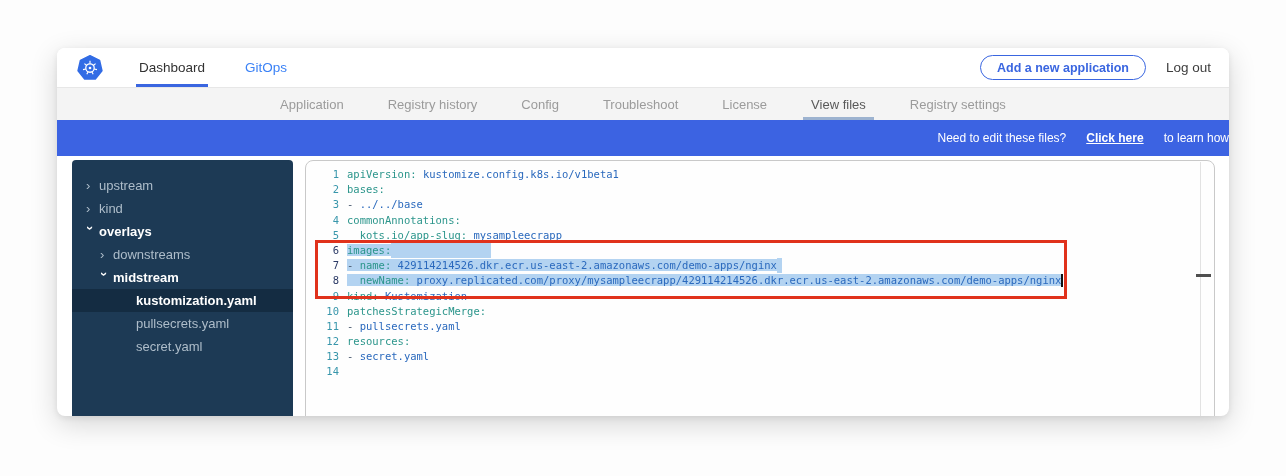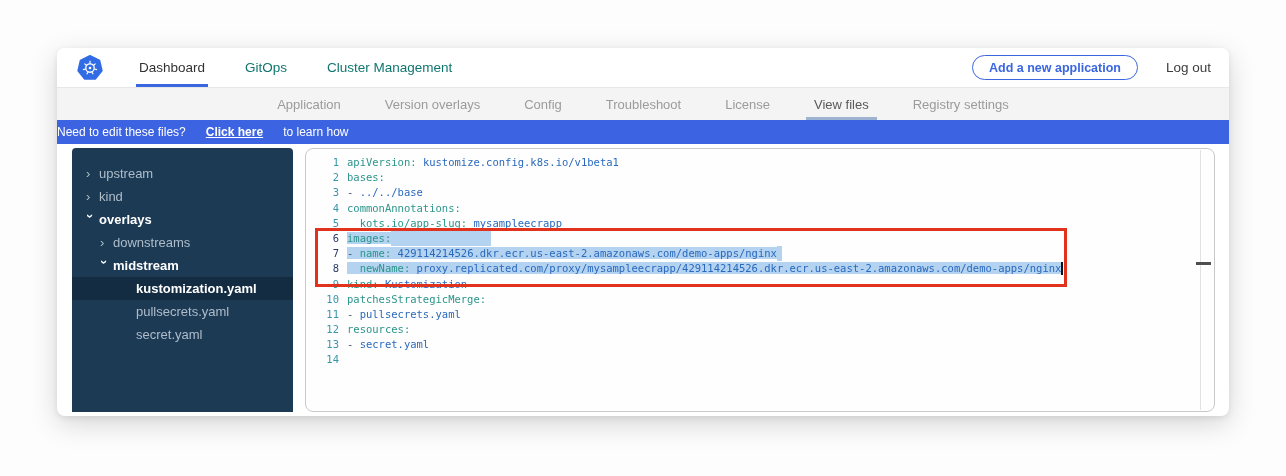--- a/index.html
+++ b/index.html
@@ -9,39 +9,39 @@
     position:absolute; left:57px; top:48px; width:1172px; height:368px;
     background:#fff; border-radius:8px;
     box-shadow:0 8px 28px rgba(0,0,0,.16), 0 2px 6px rgba(0,0,0,.08);
     overflow:hidden;
   }
   
   .topnav{ height:40px; display:flex; align-items:center; border-bottom:1px solid #e7e7e7; background:#fff; }
   .logo{ width:26px; height:26px; margin-left:20px; flex:none; }
   .main-tabs{ display:flex; height:100%; margin-left:16px; }
   .main-tab{ position:relative; display:flex; align-items:center; height:100%;
-    margin:0 17px; padding:0 3px; font-size:13.5px; color:#0f766e; cursor:pointer; font-weight:500;}
+    margin:0 17px; padding:0 3px; font-size:13.5px; color:#3b82f6; cursor:pointer; font-weight:500;}
   .main-tab.active{ color:#323232; }
   .main-tab.active::after{ content:""; position:absolute; left:0; right:0; bottom:0;
     height:3px; background:var(--accent-blue); }
-  .topnav-right{ margin-left:auto; display:flex; align-items:center; gap:28px; margin-right:18px; }
+  .topnav-right{ margin-left:auto; display:flex; align-items:center; gap:20px; margin-right:18px; }
   .add-app-btn{ border:1px solid var(--accent-blue); color:var(--accent-blue); background:#fff;
     border-radius:14px; height:25px; padding:0 16px; font-size:12.5px; font-weight:bold;
     font-family:"Liberation Sans",sans-serif; cursor:pointer; }
   .logout{ font-size:13.5px; color:#3d3d3d; cursor:pointer; }
   
   .subnav{ height:32px; background:#f4f4f4; display:flex; justify-content:center; }
   .subnav-tab{ position:relative; display:flex; align-items:center; height:100%;
     padding:0 22px; font-size:13px; color:#9b9b9b; cursor:pointer; }
   .subnav-tab.active{ color:#595959; }
   .subnav-tab.active::after{ content:""; position:absolute; left:14px; right:14px; bottom:0;
     height:3px; background:#9db3d0; }
   
-  .banner{ height:24px; background:var(--banner-blue); color:#fff; font-size:12px;
-    display:flex; align-items:center; justify-content:flex-start; }
+  .banner{ height:36px; background:var(--banner-blue); color:#fff; font-size:12px;
+    display:flex; align-items:center; justify-content:flex-end; }
   .banner-link{ color:#fff; font-weight:bold; text-decoration:underline; margin:0 20px; cursor:pointer; }
   
   .content{ display:flex; gap:12px; padding:4px 14px 0 15px; height:268px; }
   .filetree{ width:221px; flex:none; background:var(--sidebar-bg); border-radius:4px 4px 0 0;
     padding-top:14px; color:#aebdca; font-size:13px; height:264px; }
   .tree-item{ height:23px; display:flex; align-items:center; cursor:pointer; white-space:nowrap; }
   .tree-item.lvl0{ padding-left:14px; }
   .tree-item.lvl1{ padding-left:28px; }
   .tree-item.lvl2{ padding-left:64px; }
   .tree-item.bold{ color:#fff; font-weight:bold; }
@@ -87,31 +87,30 @@
           <line x1="18.3" y1="20.6" x2="19.9" y2="23.8"></line>
           <line x1="13.7" y1="20.6" x2="12.1" y2="23.8"></line>
           <line x1="10.9" y1="17.2" x2="7.4" y2="18"></line>
           <line x1="11.9" y1="12.9" x2="9.1" y2="10.6"></line>
         </g>
       </svg>
     </div>
     <nav class="main-tabs">
       <div class="main-tab active">Dashboard</div>
       <div class="main-tab">GitOps</div>
-      <div class="main-tab">Cluster Management</div>
     </nav>
     <div class="topnav-right">
       <button class="add-app-btn">Add a new application</button>
       <div class="logout">Log out</div>
     </div>
   </header>
 
   <nav class="subnav">
     <div class="subnav-tab">Application</div>
-    <div class="subnav-tab">Version overlays</div>
+    <div class="subnav-tab">Registry history</div>
     <div class="subnav-tab">Config</div>
     <div class="subnav-tab">Troubleshoot</div>
     <div class="subnav-tab">License</div>
     <div class="subnav-tab active">View files</div>
     <div class="subnav-tab">Registry settings</div>
   </nav>
 
   <div class="banner">
     <span>Need to edit these files? </span>
     <a class="banner-link">Click here</a>

